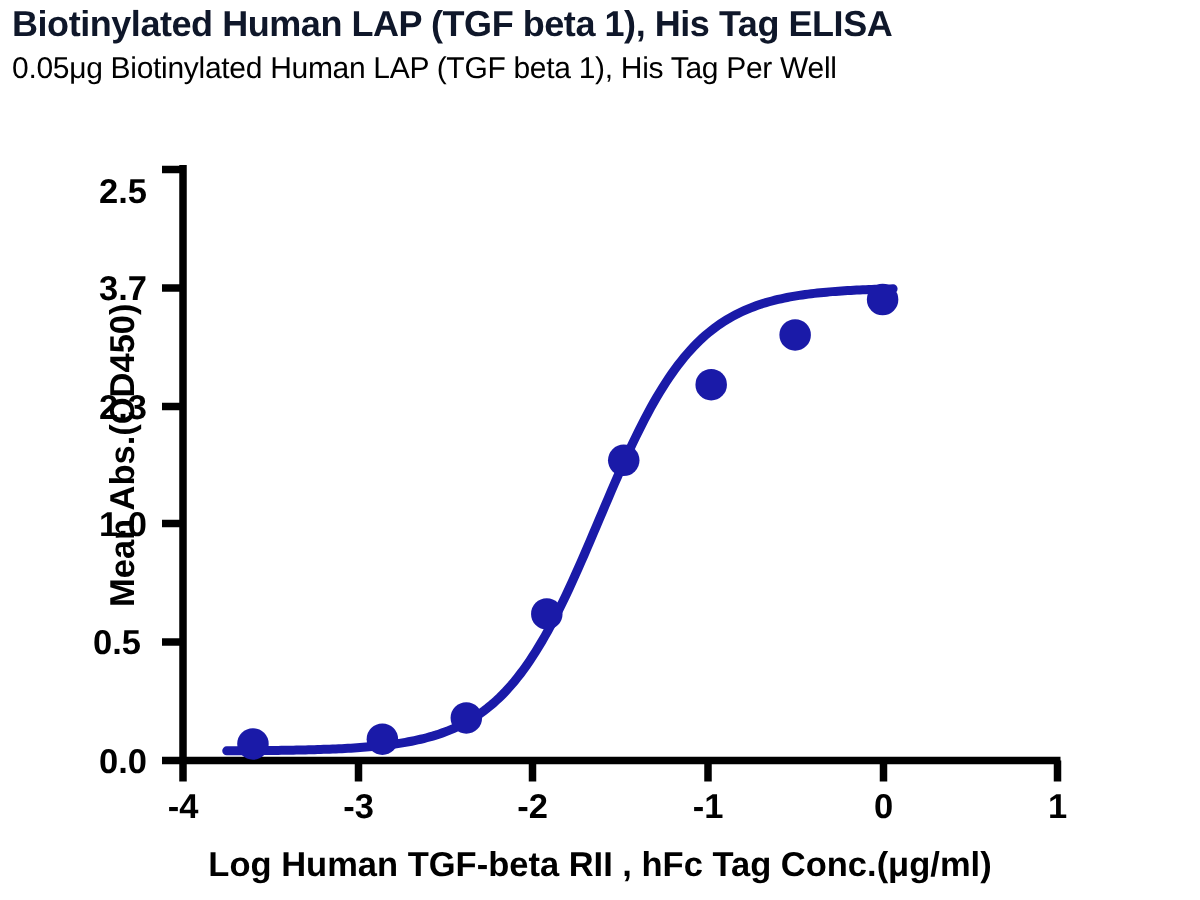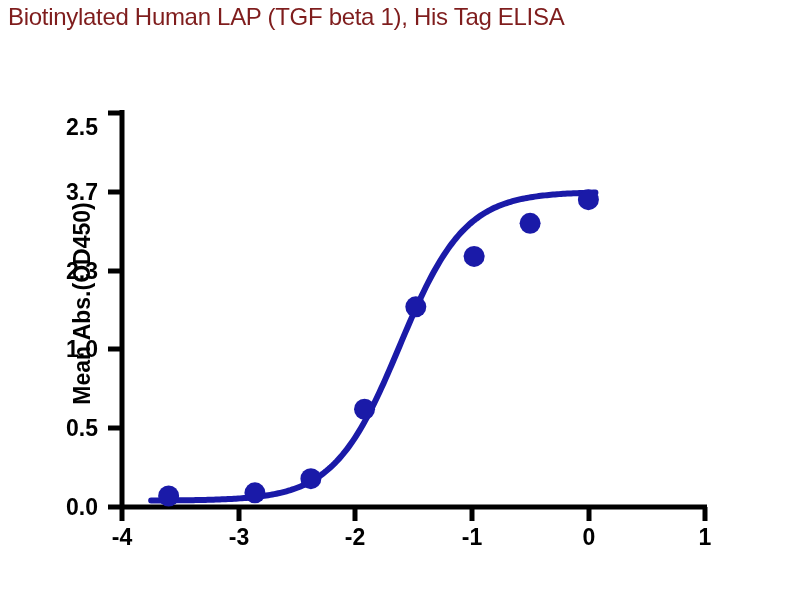--- a/index.html
+++ b/index.html
@@ -14,22 +14,22 @@
   #chart-root{
     position:absolute;
     left:0;top:0;
     width:800px;height:600px;
   }
   .title-text{
     position:absolute;
     left:8px; top:2px;
     width:790px;
     font-size:24px;
-    font-weight:normal;
-    color:#7f1d1d;
+    font-weight:bold;
+    color:#0f172a;
     letter-spacing:-0.3px;
     white-space:nowrap;
     line-height:30px;
   }
   .subtitle-text{
     position:absolute;
     left:8px; top:33px;
     width:790px;
     font-size:20px;
     font-weight:normal;
@@ -83,20 +83,21 @@
     left:0;top:0;
     width:800px;height:600px;
   }
 </style>
 </head>
 <body>
 
 <div id="chart-root">
 
   <div class="title-text">Biotinylated Human LAP (TGF beta 1), His Tag ELISA</div>
+  <div class="subtitle-text">0.05μg Biotinylated Human LAP (TGF beta 1), His Tag Per Well</div>
 
   <svg class="plot-svg" viewBox="0 0 800 600" xmlns="http://www.w3.org/2000/svg">
     <g>
       <line x1="122" y1="110" x2="122" y2="507" stroke="#000000" stroke-width="5"></line>
       <line x1="120" y1="507" x2="707" y2="507" stroke="#000000" stroke-width="5"></line>
     </g>
     <g stroke="#000000" stroke-width="5">
       <line x1="108" y1="507" x2="122" y2="507"></line>
       <line x1="108" y1="428" x2="122" y2="428"></line>
       <line x1="108" y1="349" x2="122" y2="349"></line>
@@ -121,28 +122,29 @@
         <circle cx="310.89" cy="478.63" r="10.5" fill="#1A1AA8"></circle>
         <circle cx="364.53" cy="409.29" r="10.5" fill="#1A1AA8"></circle>
         <circle cx="415.83" cy="306.85" r="10.5" fill="#1A1AA8"></circle>
         <circle cx="474.13" cy="256.42" r="10.5" fill="#1A1AA8"></circle>
         <circle cx="530.10" cy="223.32" r="10.5" fill="#1A1AA8"></circle>
         <circle cx="588.40" cy="199.68" r="10.5" fill="#1A1AA8"></circle>
       </g>
   </svg>
 
   <div class="ytick-label" style="left:28px; top:494px;">0.0</div>
-  <div class="ytick-label" style="left:28px; top:415px;">0.5</div>
+  <div class="ytick-label" style="left:43px; top:415px;text-align:center;">0.5</div>
   <div class="ytick-label" style="left:28px; top:336px;">1.0</div>
   <div class="ytick-label" style="left:28px; top:258px;">2.3</div>
   <div class="ytick-label" style="left:28px; top:179px;">3.7</div>
   <div class="ytick-label" style="left:28px; top:100px;margin-top:14px;">2.5</div>
 
   <div class="xtick-label" style="left:97px; top:524px;">-4</div>
   <div class="xtick-label" style="left:214px; top:524px;">-3</div>
   <div class="xtick-label" style="left:330px; top:524px;">-2</div>
   <div class="xtick-label" style="left:447px; top:524px;">-1</div>
   <div class="xtick-label" style="left:564px; top:524px;">0</div>
   <div class="xtick-label" style="left:680px; top:524px;">1</div>
 
   <div class="ylabel-text">Mean Abs.(OD450)</div>
+  <div class="xlabel-text">Log Human TGF-beta RII , hFc Tag Conc.(μg/ml)</div>
 
 </div>
 
 </body></html>

